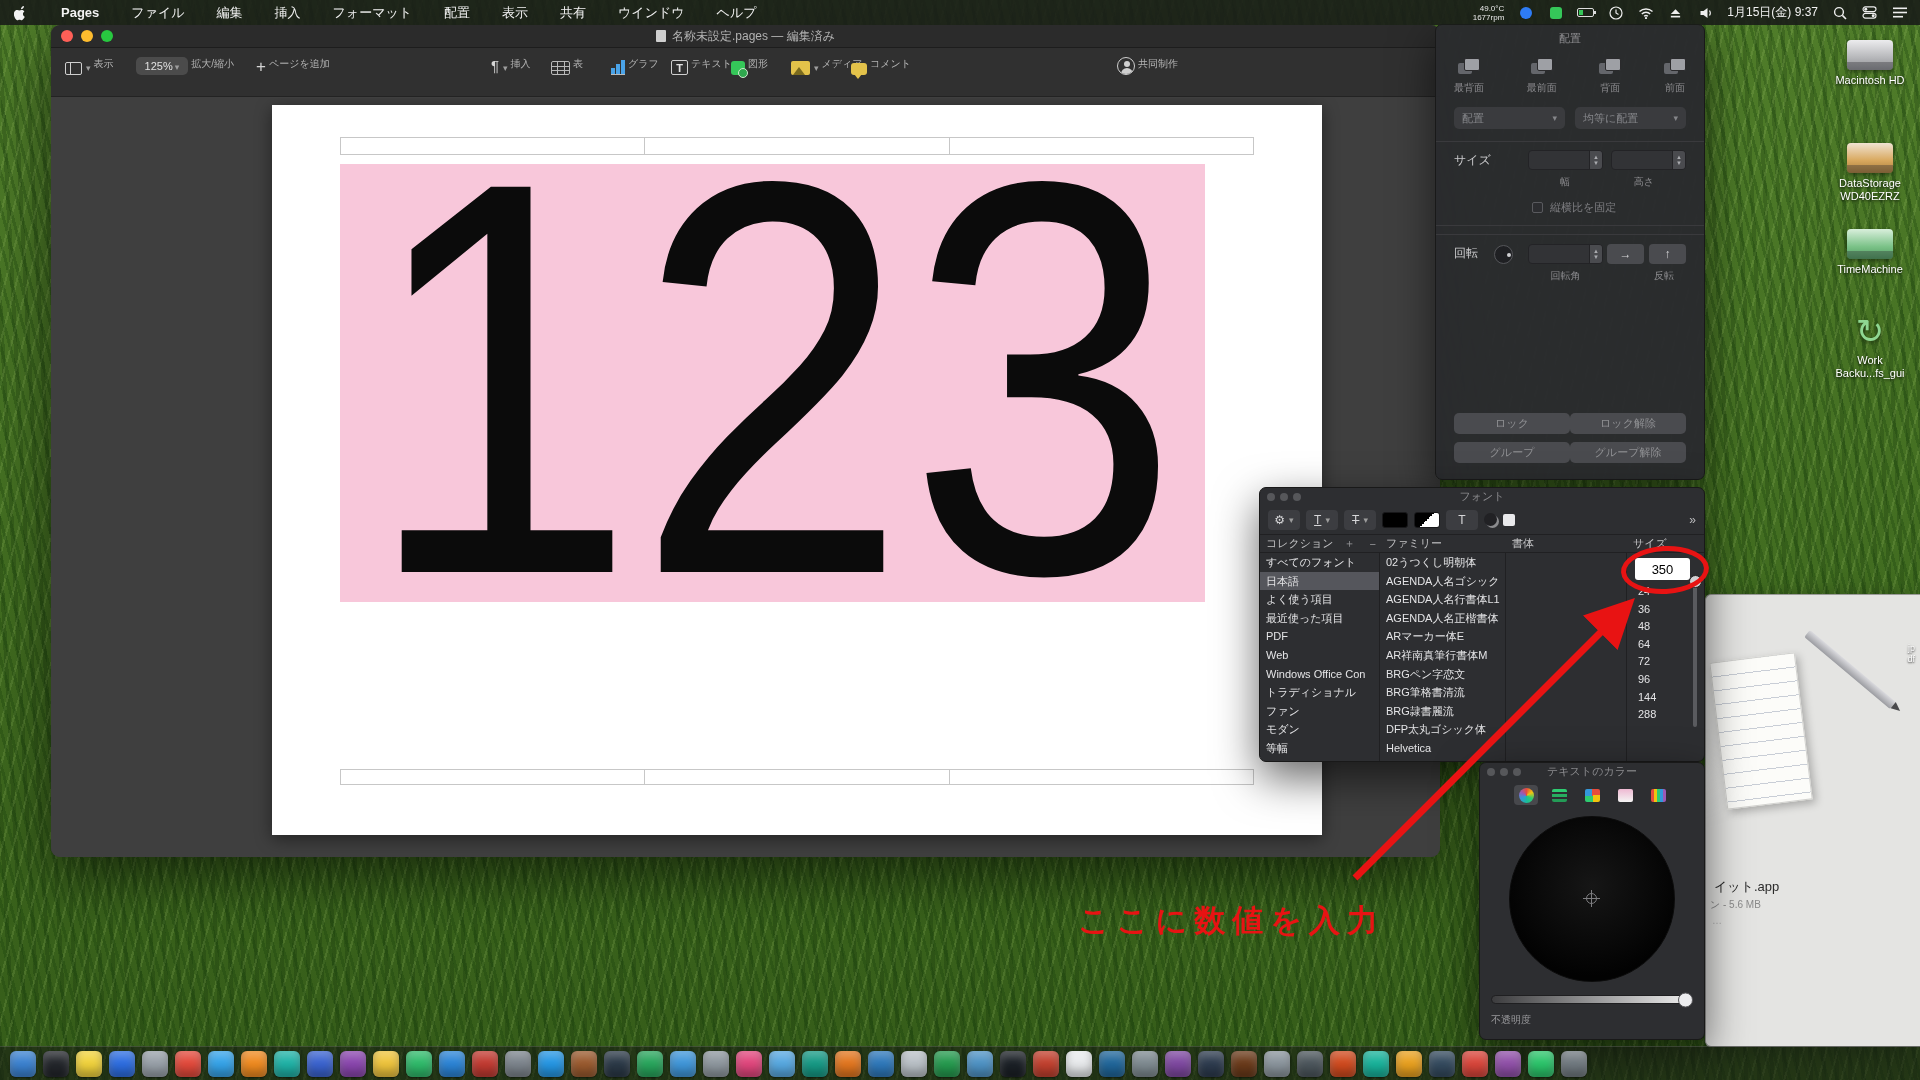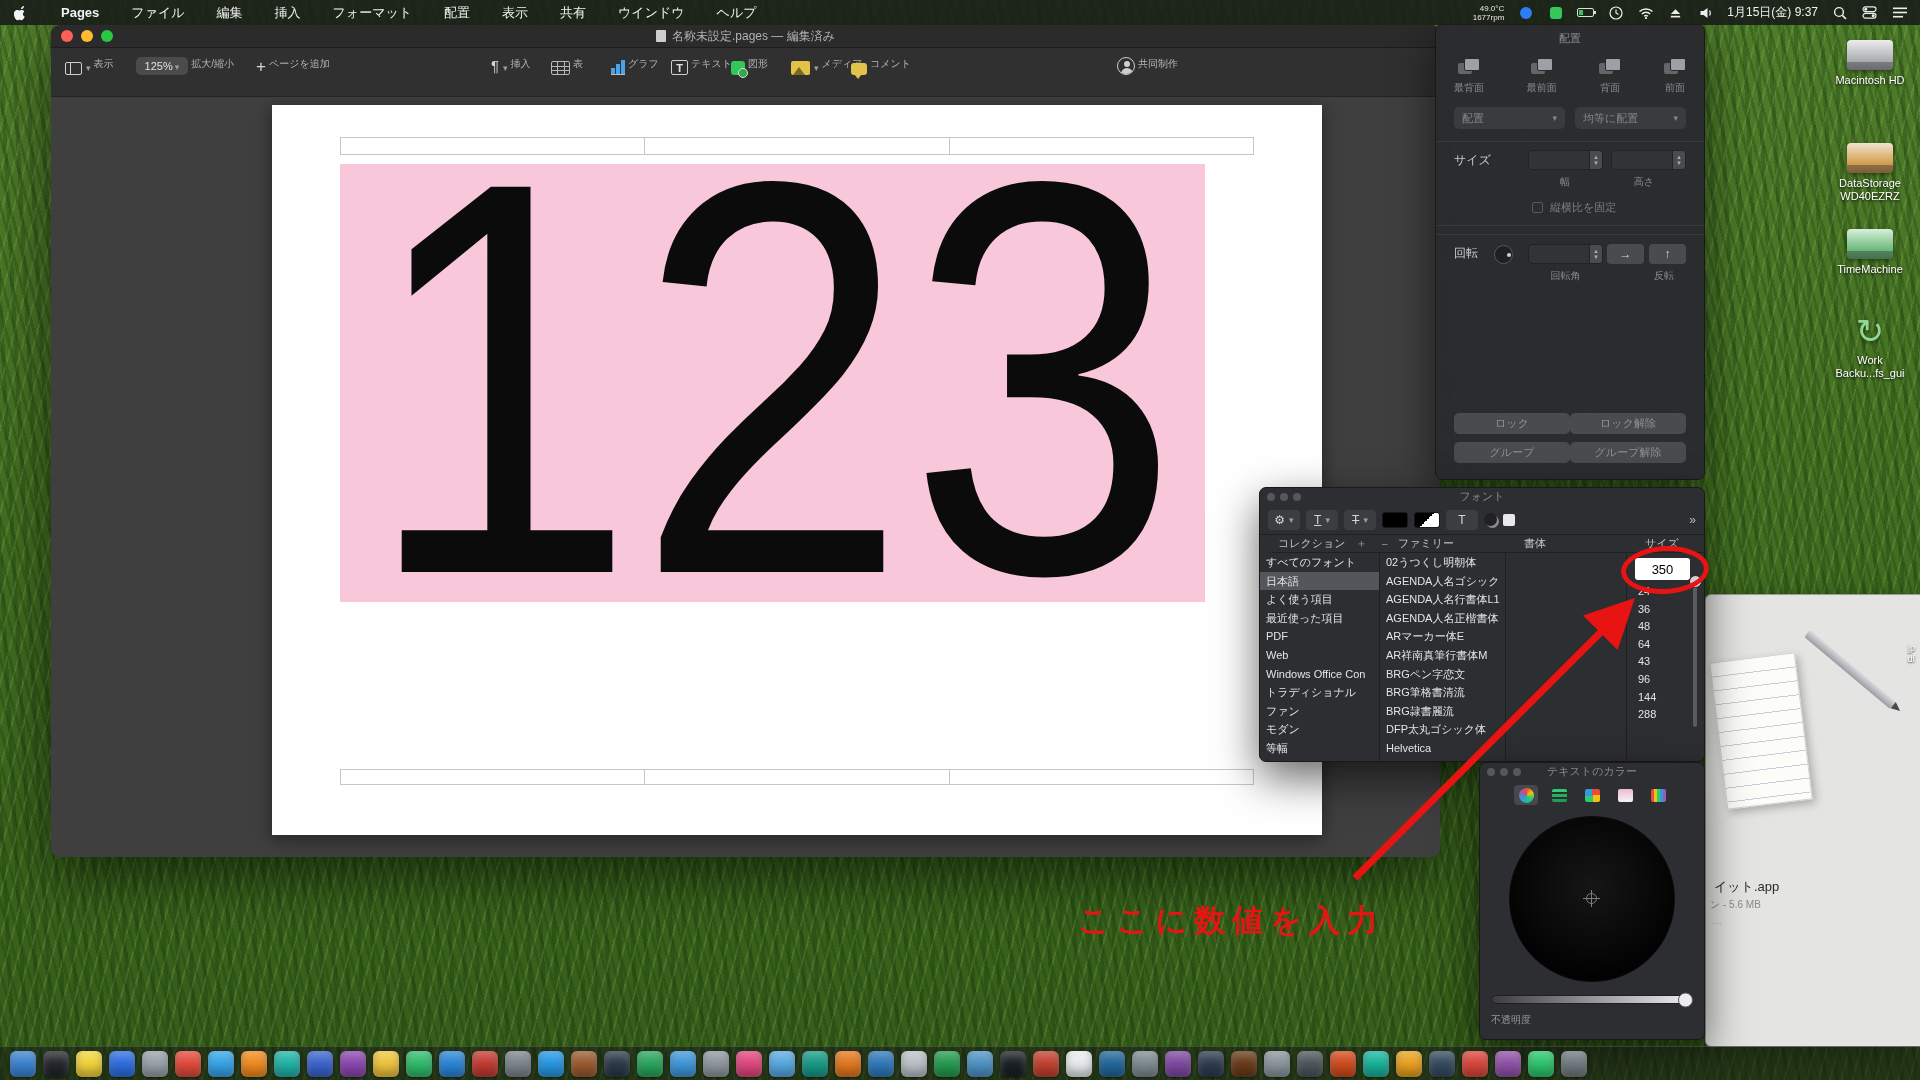--- a/index.html
+++ b/index.html
@@ -131,21 +131,21 @@
   .g-gear::before { content:"⚙"; }
   .g-Tu::before { content:"T"; text-decoration:underline; }
   .g-Ts::before { content:"T"; text-decoration:line-through; }
   .g-T::before { content:"T"; }
   .well-black { width:26px; height:16px; background:#000; border:1px solid #18181a; border-radius:3px; }
   .well-bw { width:26px; height:16px; background:linear-gradient(135deg,#000 50%,#fff 50%); border:1px solid #18181a; border-radius:3px; }
   .shadow-ico { width:13px; height:13px; border-radius:50%; background:#212124; box-shadow:2px 2px 0 #8b8b8e; }
   .sqw-ico { width:12px; height:12px; background:#e9e9eb; border-radius:2px; }
   .more-ico { margin-left:auto; color:#bdbdbf; font-size:12px; }
   .more-ico::before { content:"»"; }
-  .fp-headers { display:flex; height:18px; align-items:center; font-size:11px; color:#c3c3c5; border-bottom:1px solid #202022;margin-left:12px; }
+  .fp-headers { display:flex; height:18px; align-items:center; font-size:11px; color:#c3c3c5; border-bottom:1px solid #202022; }
   .fh { padding-left:6px; display:flex; align-items:center; }
   .fh-coll { width:120px; } .fh-fam { width:126px; } .fh-type { width:121px; } .fh-size { flex:1; }
   .coll-plus,.coll-minus { margin-left:auto; color:#98989b; font-size:11px; padding:0 4px; }
   .coll-plus { margin-left:auto; } .coll-plus::before { content:"＋"; } .coll-minus::before { content:"−"; }
   .fp-body { display:flex; height:209px; }
   .fcol { border-right:1px solid #202022; overflow:hidden; }
   .fcol-coll { width:120px; } .fcol-fam { width:126px; } .fcol-type { width:121px; } .fcol-size { flex:1; position:relative; border-right:none; }
   .lrow { height:18.6px; line-height:18.6px; padding:0 6px; font-size:11px; color:#e4e4e6; white-space:nowrap; overflow:hidden; }
   .lrow.selected { background:#55565c; }
   .size-field { margin:5px 14px 3px 8px; height:22px; background:#ffffff; color:#000; border-radius:3px; font-size:13px; display:flex; align-items:center; justify-content:center; }
@@ -565,21 +565,21 @@
         </div>
       <div class="fcol fcol-type"></div>
       <div class="fcol fcol-size">
         <div class="size-field">350</div>
         <div class="size-list">
 
         <div class="lrow">24</div>
             <div class="lrow">36</div>
             <div class="lrow">48</div>
             <div class="lrow">64</div>
-            <div class="lrow">43</div>
+            <div class="lrow">72</div>
             <div class="lrow">96</div>
             <div class="lrow">144</div>
             <div class="lrow">288</div>
           </div>
         <span class="size-slider"></span>
         <span class="size-knob"></span>
       </div>
     </div>
   </div>
 

